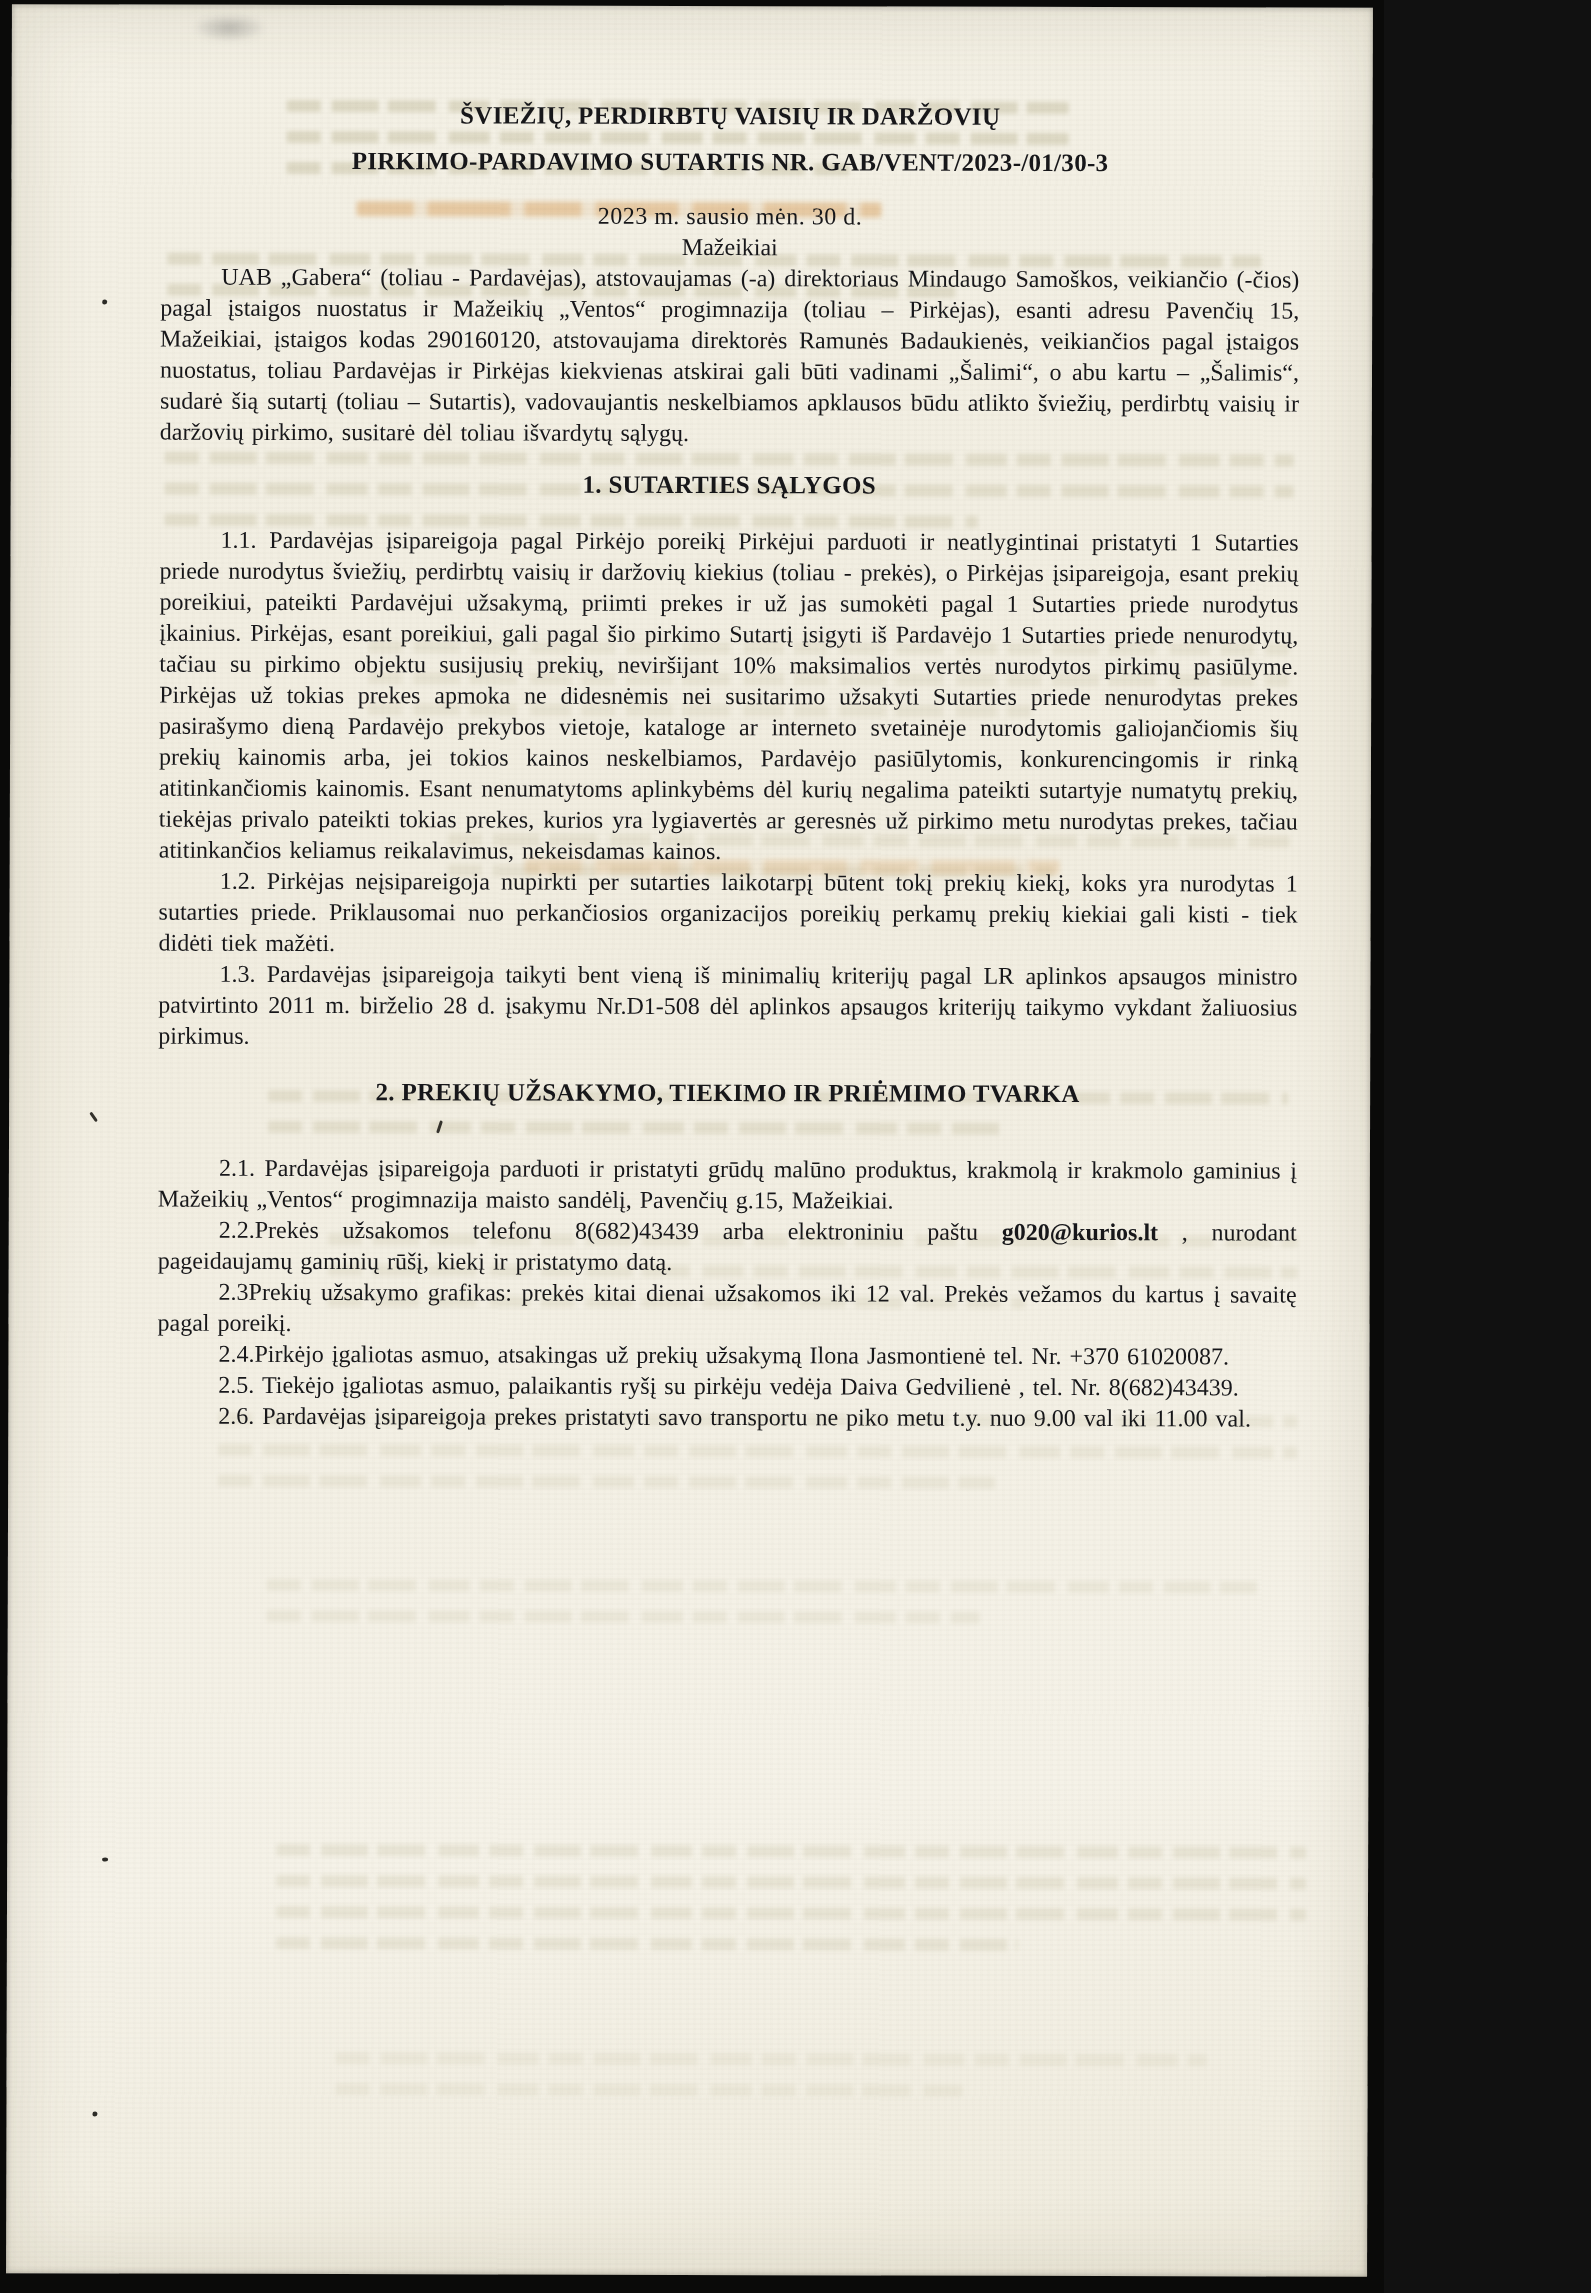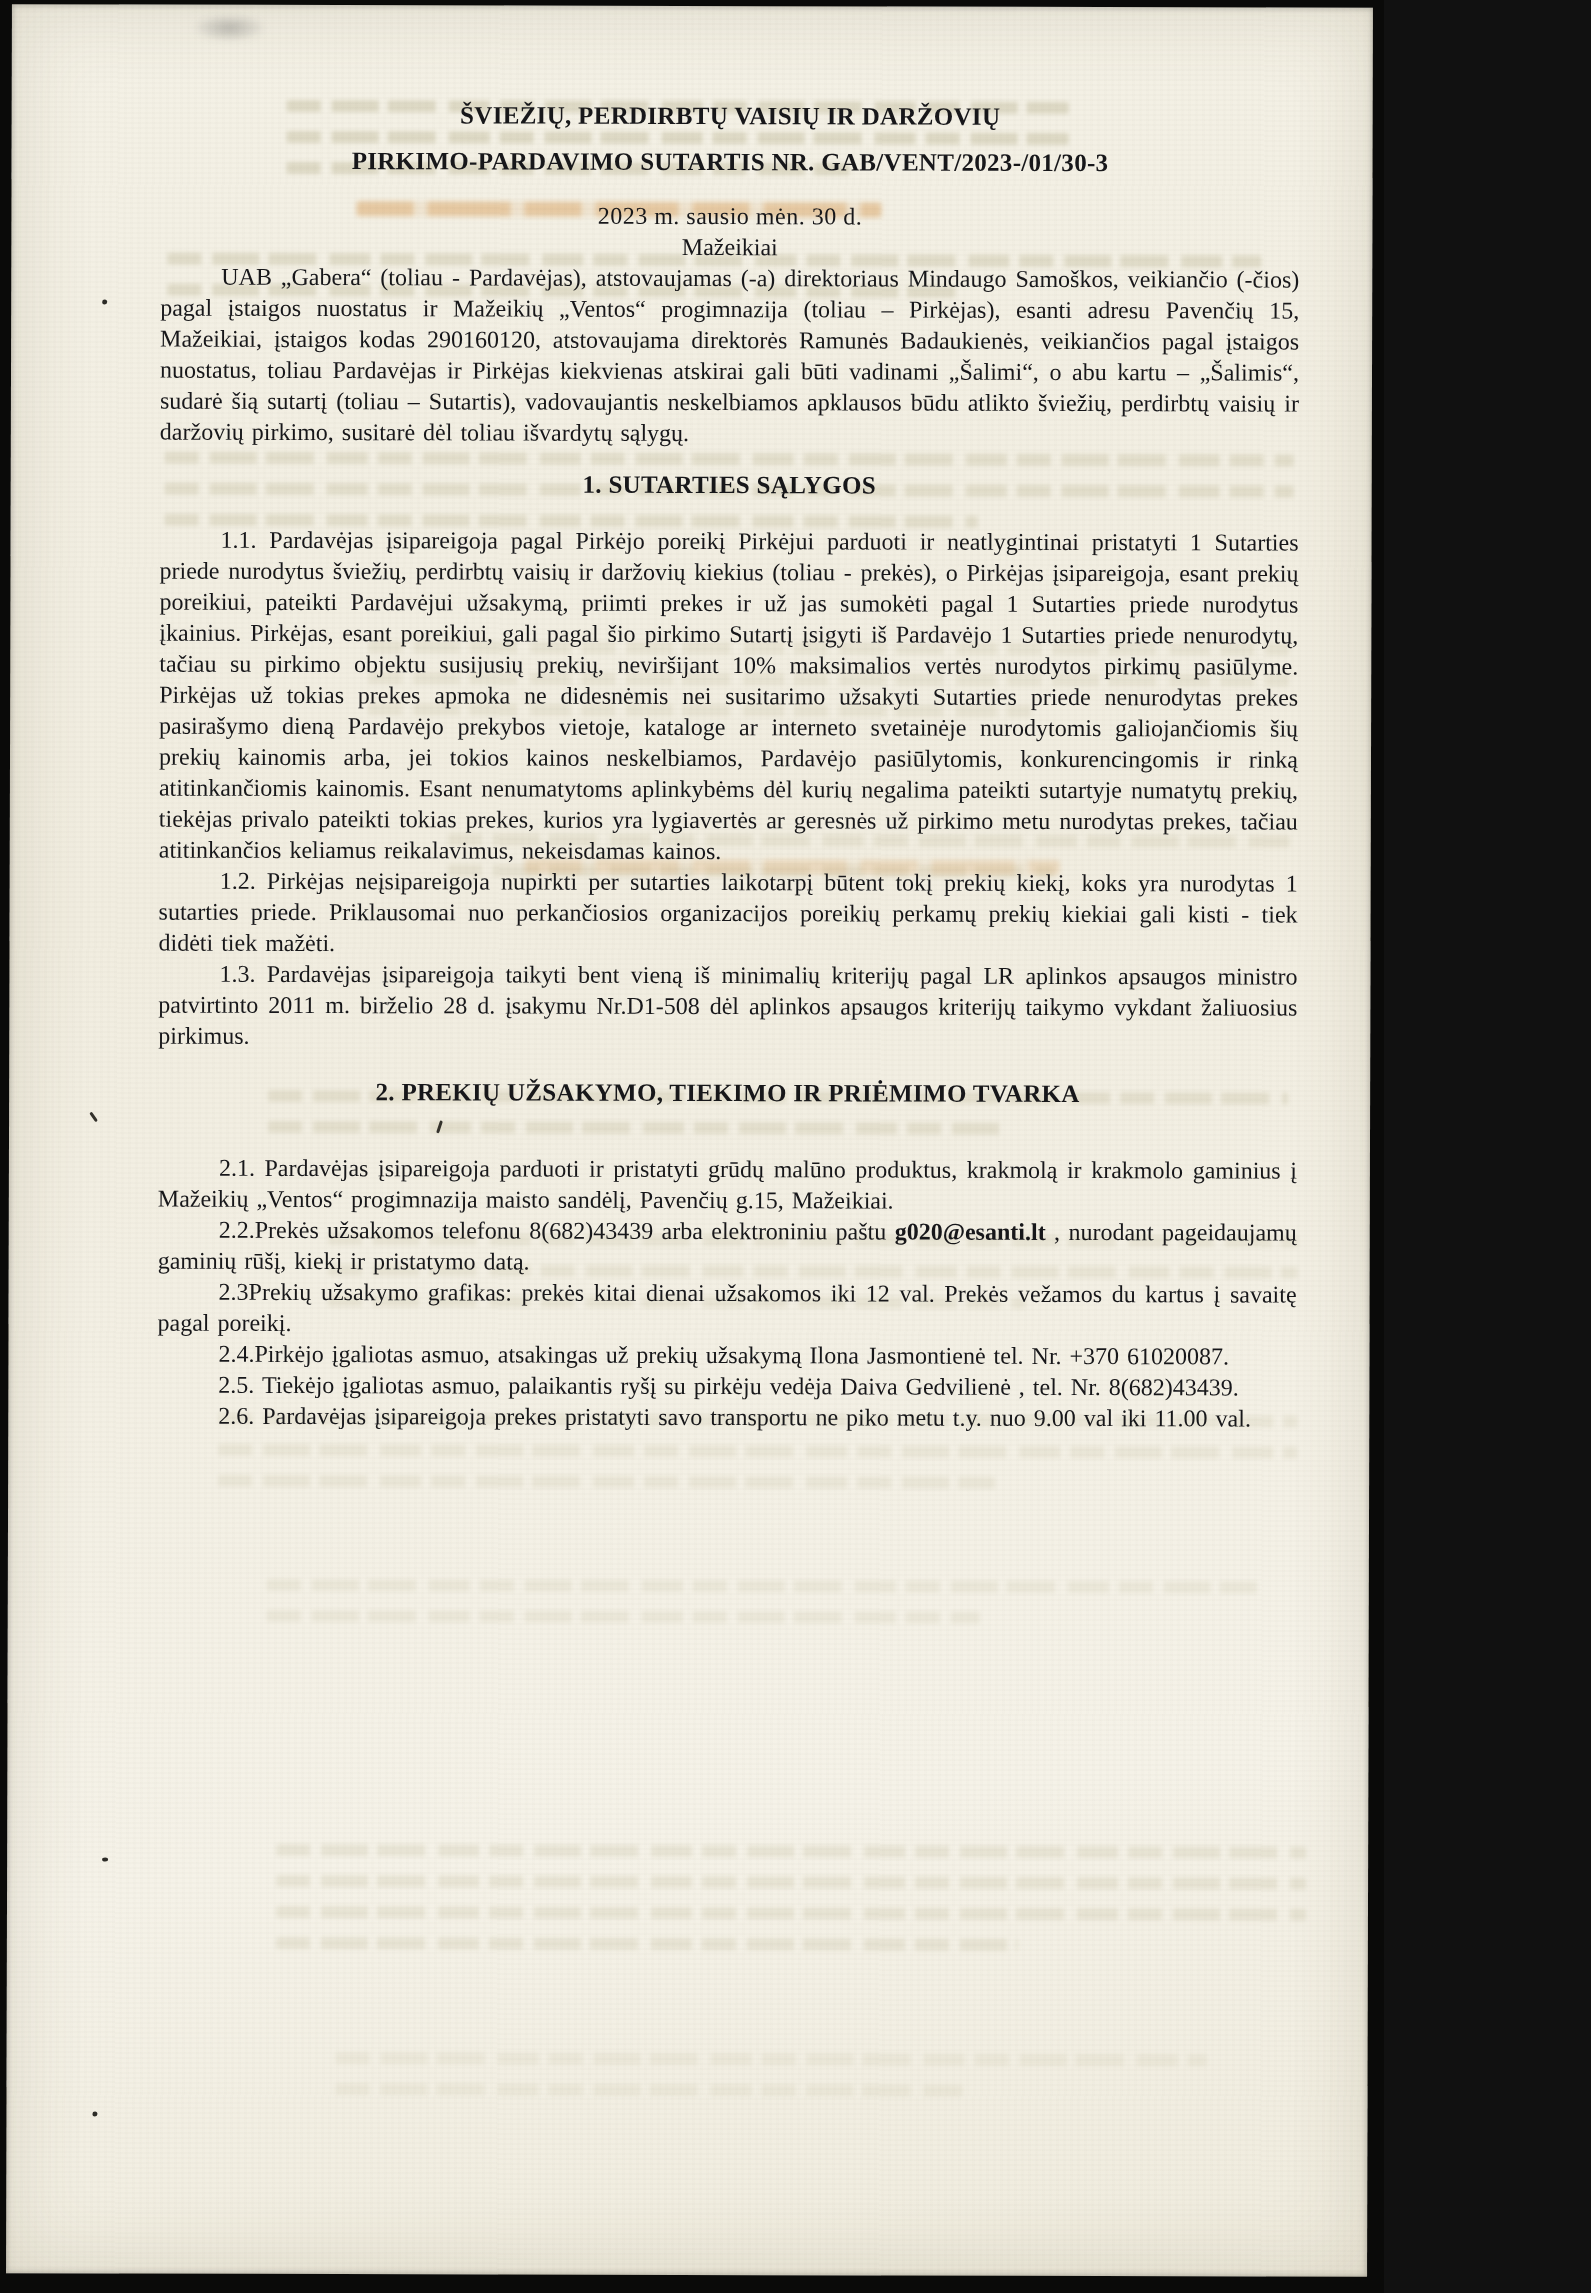--- a/index.html
+++ b/index.html
@@ -135,21 +135,21 @@
 
       <p class="para intro">UAB „Gabera“ (toliau - Pardavėjas), atstovaujamas (-a) direktoriaus Mindaugo Samoškos, veikiančio (-čios) pagal įstaigos nuostatus ir Mažeikių „Ventos“ progimnazija (toliau – Pirkėjas), esanti adresu Pavenčių 15, Mažeikiai, įstaigos kodas 290160120, atstovaujama direktorės Ramunės Badaukienės, veikiančios pagal įstaigos nuostatus, toliau Pardavėjas ir Pirkėjas kiekvienas atskirai gali būti vadinami „Šalimi“, o abu kartu – „Šalimis“, sudarė šią sutartį (toliau – Sutartis), vadovaujantis neskelbiamos apklausos būdu atlikto šviežių, perdirbtų vaisių ir daržovių pirkimo, susitarė dėl toliau išvardytų sąlygų.</p>
 
       <p class="sect">1. SUTARTIES SĄLYGOS</p>
       <p class="para">1.1. Pardavėjas įsipareigoja pagal Pirkėjo poreikį Pirkėjui parduoti ir neatlygintinai pristatyti 1 Sutarties priede nurodytus šviežių, perdirbtų vaisių ir daržovių kiekius (toliau - prekės), o Pirkėjas įsipareigoja, esant prekių poreikiui, pateikti Pardavėjui užsakymą, priimti prekes ir už jas sumokėti pagal 1 Sutarties priede nurodytus įkainius. Pirkėjas, esant poreikiui, gali pagal šio pirkimo Sutartį įsigyti iš Pardavėjo 1 Sutarties priede nenurodytų, tačiau su pirkimo objektu susijusių prekių, neviršijant 10% maksimalios vertės nurodytos pirkimų pasiūlyme. Pirkėjas už tokias prekes apmoka ne didesnėmis nei susitarimo užsakyti Sutarties priede nenurodytas prekes pasirašymo dieną Pardavėjo prekybos vietoje, kataloge ar interneto svetainėje nurodytomis galiojančiomis šių prekių kainomis arba, jei tokios kainos neskelbiamos, Pardavėjo pasiūlytomis, konkurencingomis ir rinką atitinkančiomis kainomis. Esant nenumatytoms aplinkybėms dėl kurių negalima pateikti sutartyje numatytų prekių, tiekėjas privalo pateikti tokias prekes, kurios yra lygiavertės ar geresnės už pirkimo metu nurodytas prekes, tačiau atitinkančios keliamus reikalavimus, nekeisdamas kainos.</p>
       <p class="para">1.2. Pirkėjas neįsipareigoja nupirkti per sutarties laikotarpį būtent tokį prekių kiekį, koks yra nurodytas 1 sutarties priede. Priklausomai nuo perkančiosios organizacijos poreikių perkamų prekių kiekiai gali kisti - tiek didėti tiek mažėti.</p>
       <p class="para">1.3. Pardavėjas įsipareigoja taikyti bent vieną iš minimalių kriterijų pagal LR aplinkos apsaugos ministro patvirtinto 2011 m. birželio 28 d. įsakymu Nr.D1-508 dėl aplinkos apsaugos kriterijų taikymo vykdant žaliuosius pirkimus.</p>
 
       <p class="sect sect2">2. PREKIŲ UŽSAKYMO, TIEKIMO IR PRIĖMIMO TVARKA</p>
       <p class="para">2.1. Pardavėjas įsipareigoja parduoti ir pristatyti grūdų malūno produktus, krakmolą ir krakmolo gaminius į Mažeikių „Ventos“ progimnazija maisto sandėlį, Pavenčių g.15, Mažeikiai.</p>
-      <p class="para"><span>2.2.Prekės užsakomos telefonu 8(682)43439 arba elektroniniu paštu </span><span class="bold">g020@esanti.lt</span><span> , nurodant pageidaujamų gaminių rūšį, kiekį ir pristatymo datą.</span></p>
+      <p class="para"><span>2.2.Prekės užsakomos telefonu 8(682)43439 arba elektroniniu paštu </span><span class="bold">g020@kurios.lt</span><span> , nurodant pageidaujamų gaminių rūšį, kiekį ir pristatymo datą.</span></p>
       <p class="para">2.3Prekių užsakymo grafikas: prekės kitai dienai užsakomos iki 12 val. Prekės vežamos du kartus į savaitę pagal poreikį.</p>
       <p class="para">2.4.Pirkėjo įgaliotas asmuo, atsakingas už prekių užsakymą Ilona  Jasmontienė tel. Nr. +370 61020087.</p>
       <p class="para">2.5. Tiekėjo įgaliotas asmuo, palaikantis ryšį su pirkėju vedėja Daiva Gedvilienė , tel. Nr.  8(682)43439.</p>
       <p class="para">2.6. Pardavėjas įsipareigoja prekes pristatyti savo transportu ne piko metu t.y. nuo 9.00 val iki 11.00 val.</p>
     </div>
 
   </div>
 </div>
 
 

